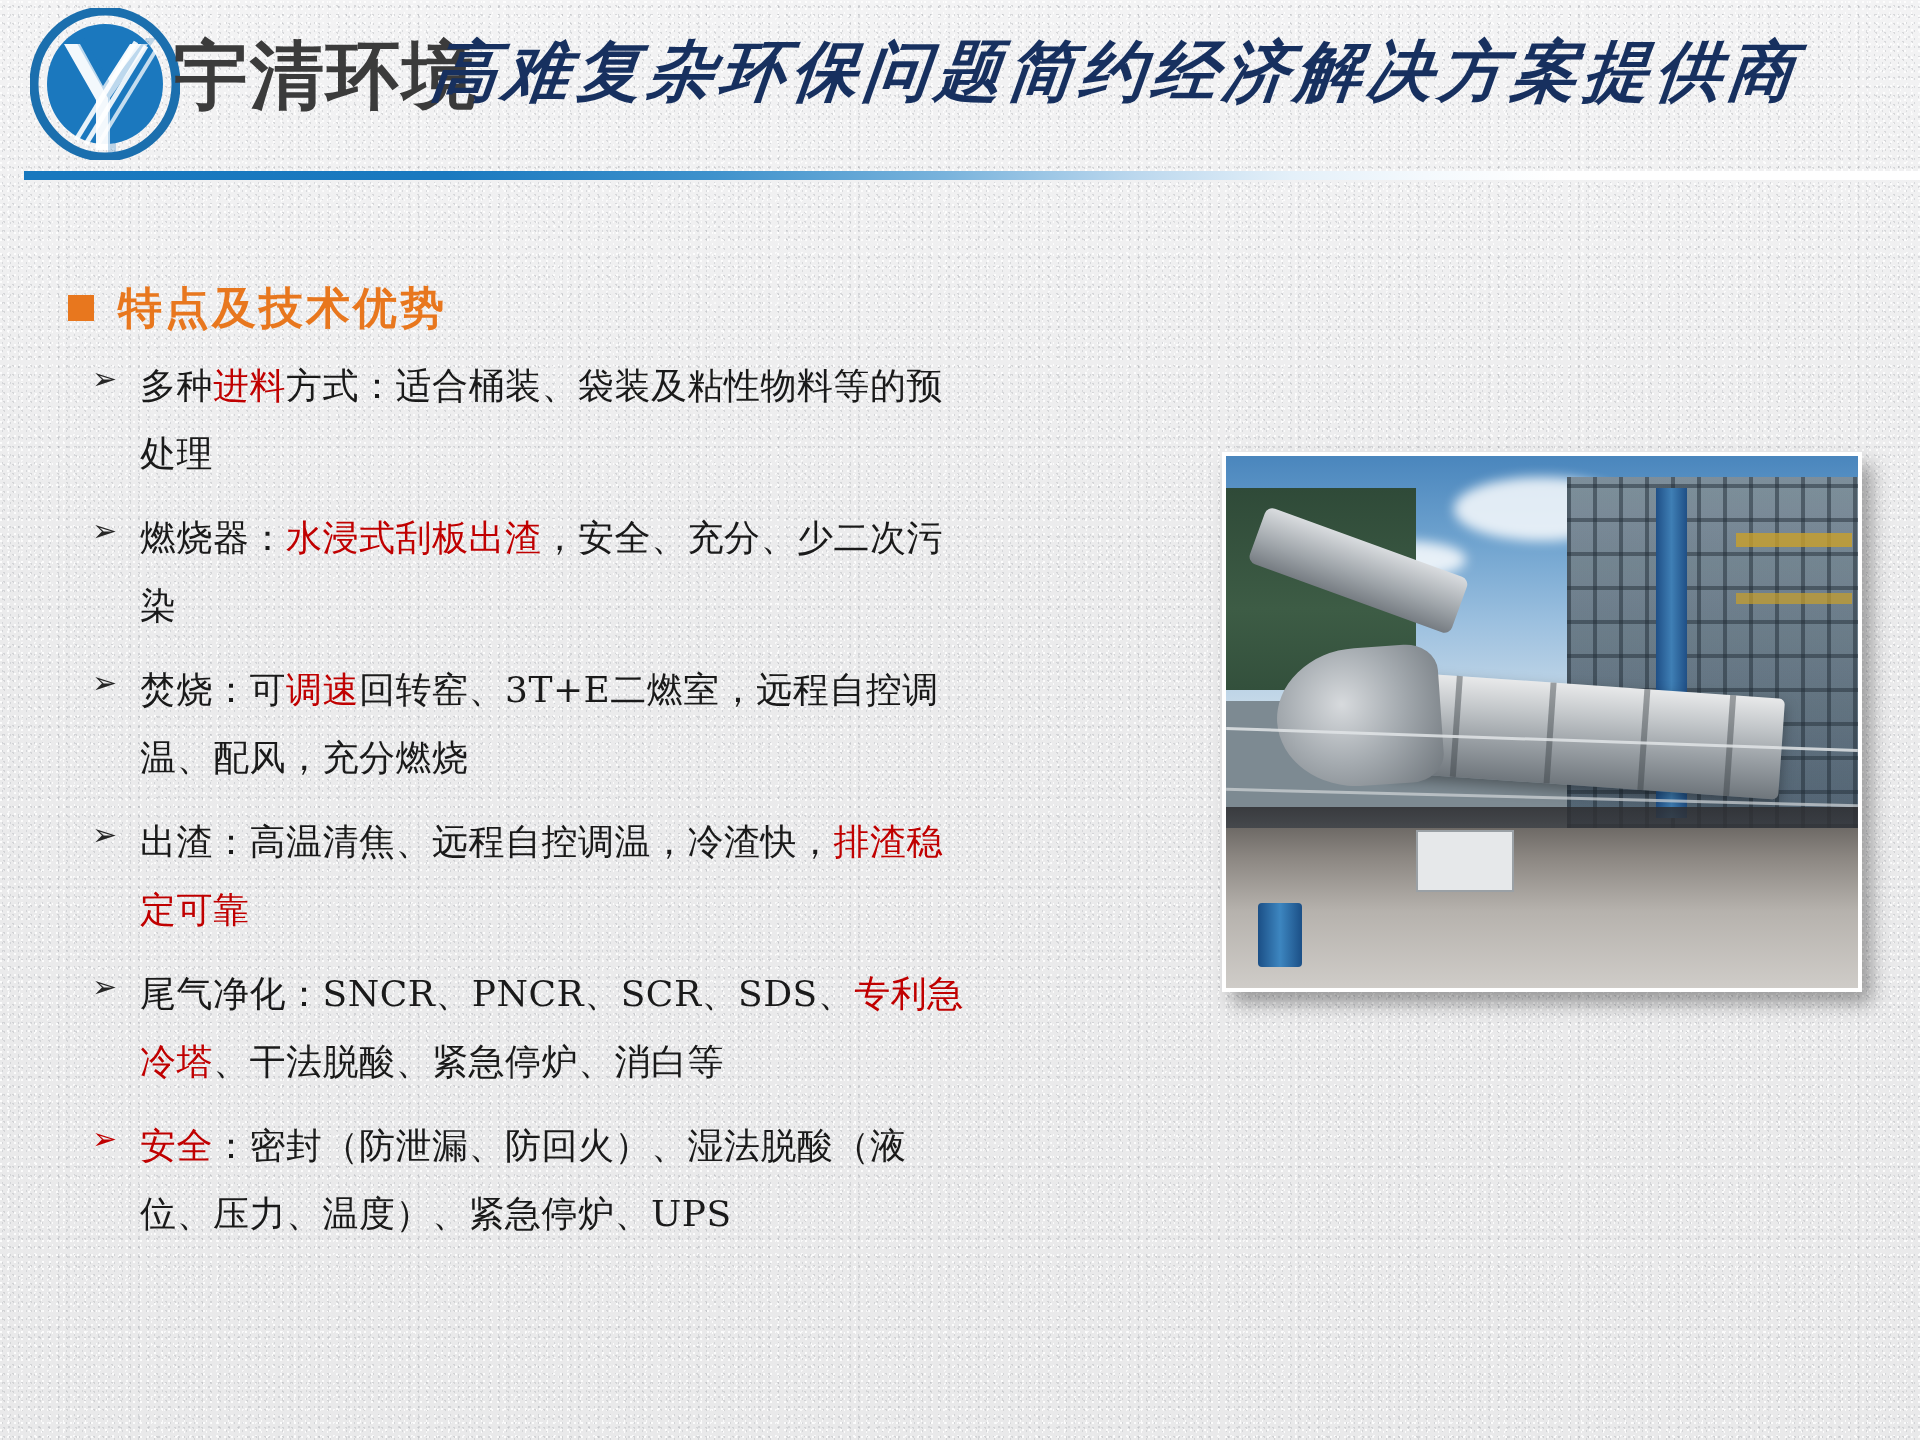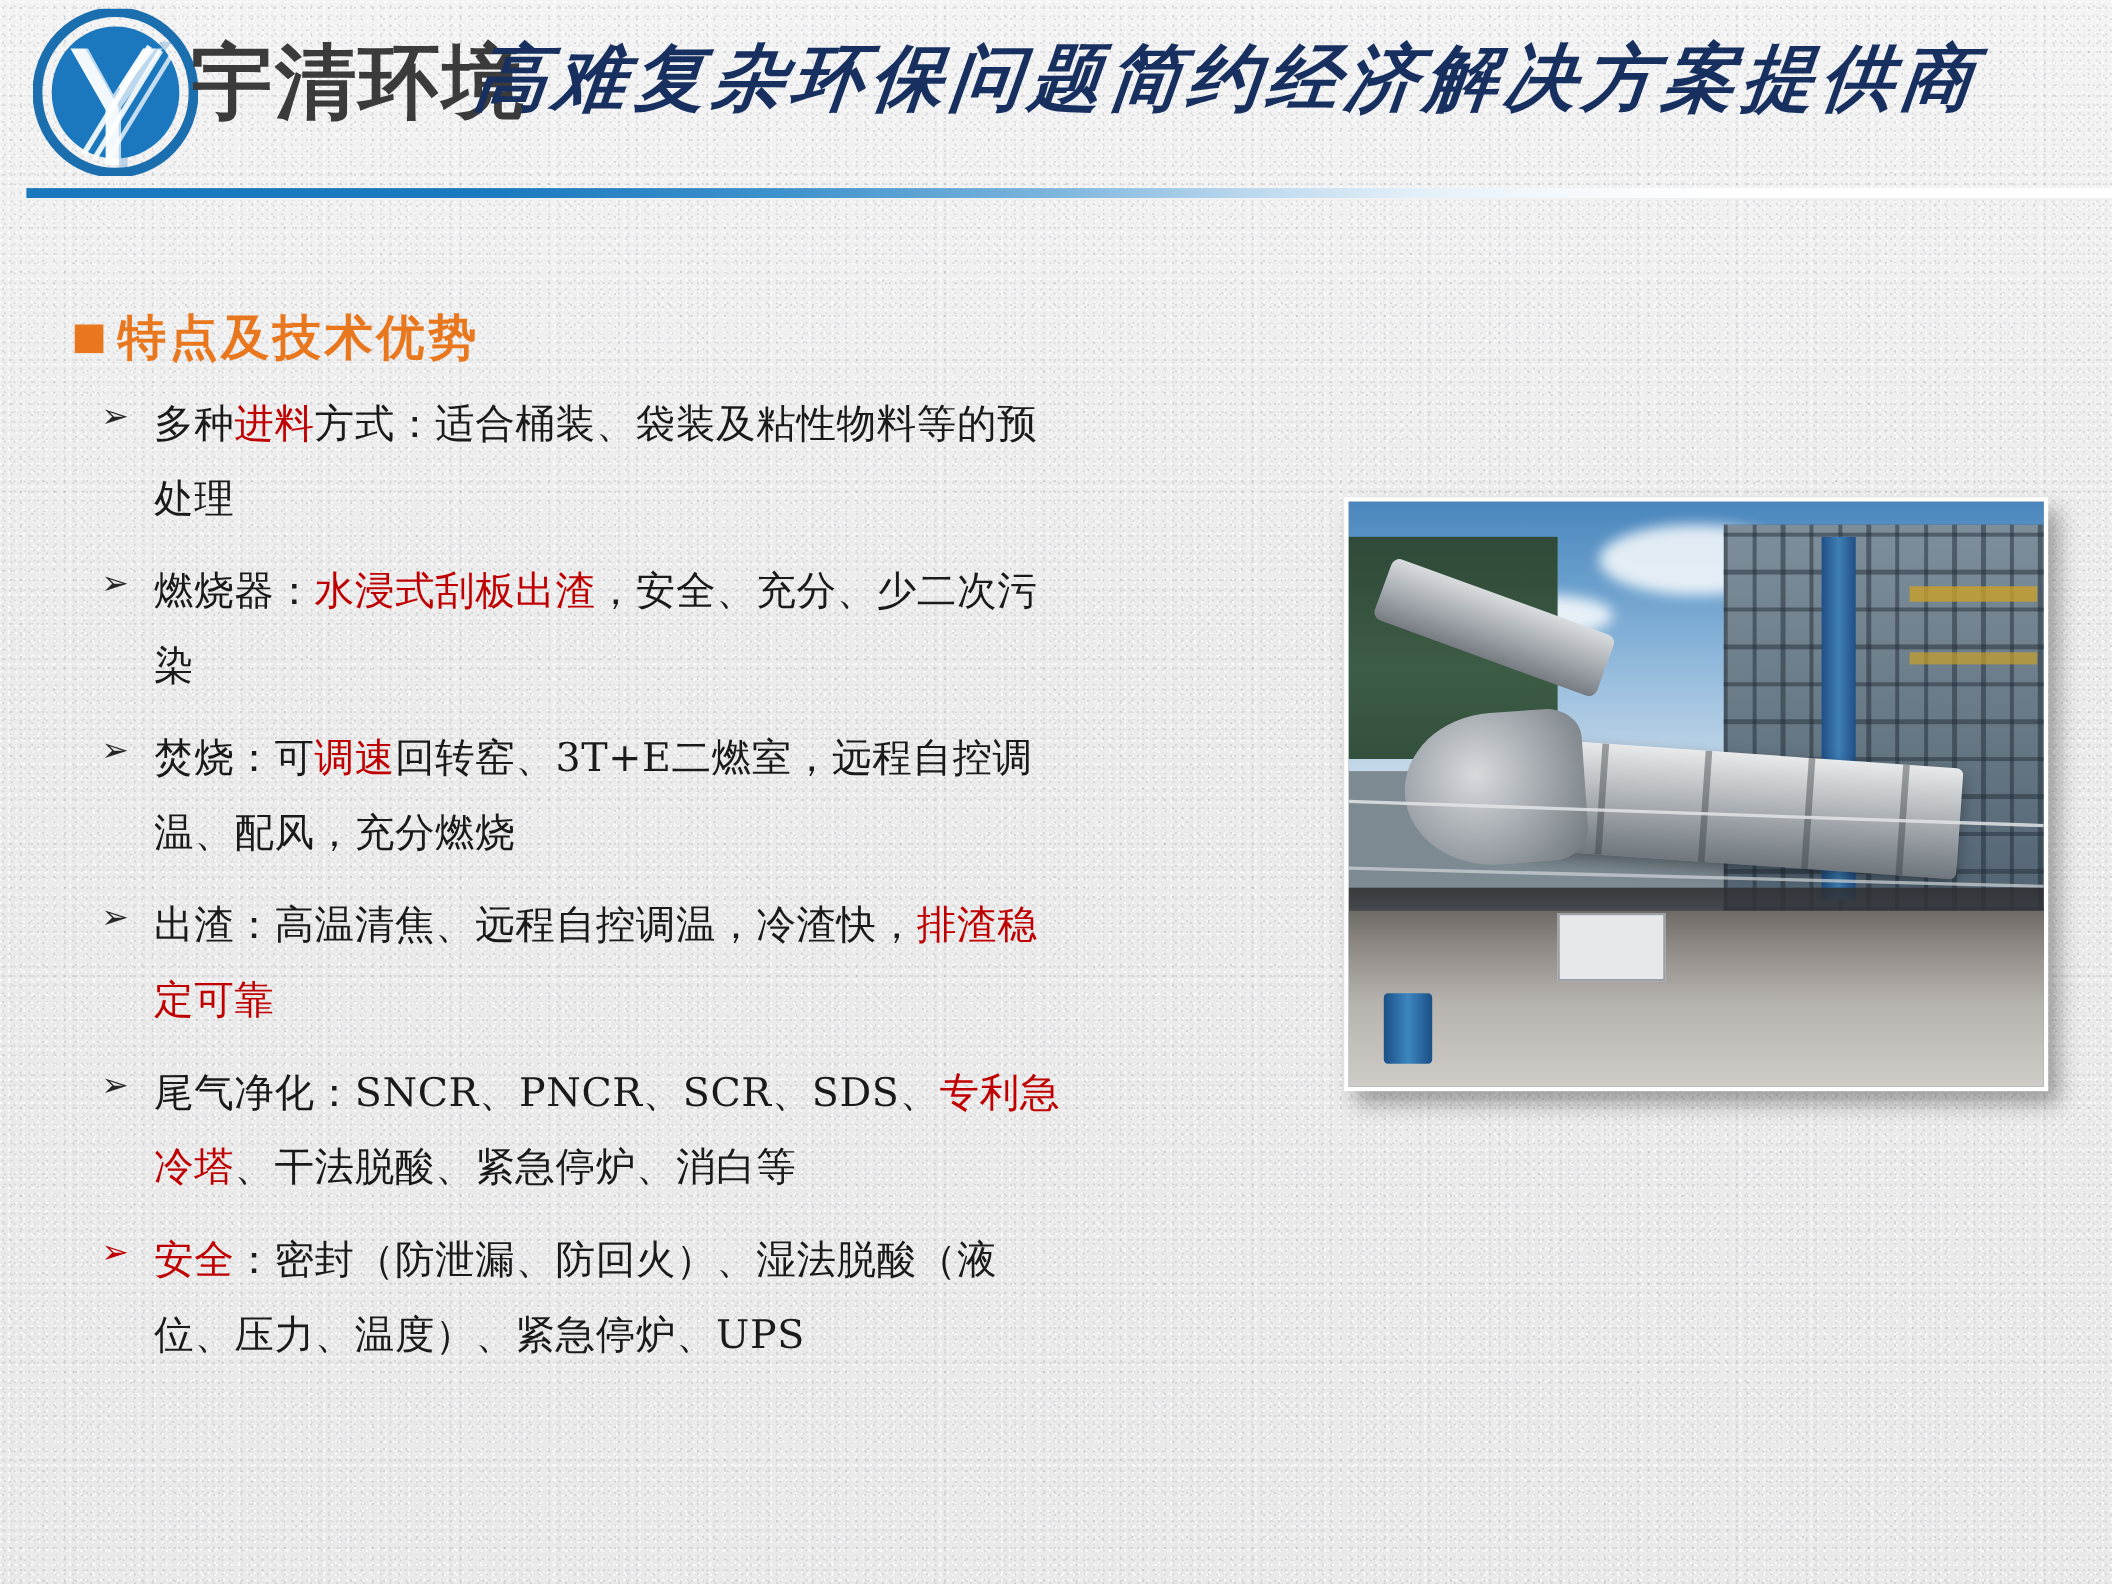--- a/index.html
+++ b/index.html
@@ -95,21 +95,21 @@
         #ffffff 100%);
   }
 
   
   #section-heading {
     position: absolute;
     left: 68px;
     top: 286px;
     display: flex;
     align-items: center;
-    gap: 13px;
+    gap: 24px;
   }
   #section-bullet-square {
     width: 26px;
     height: 26px;
     background: #e8771e;
     flex: none;
   }
   #section-heading-text {
     font-size: 44px;
     line-height: 1;

